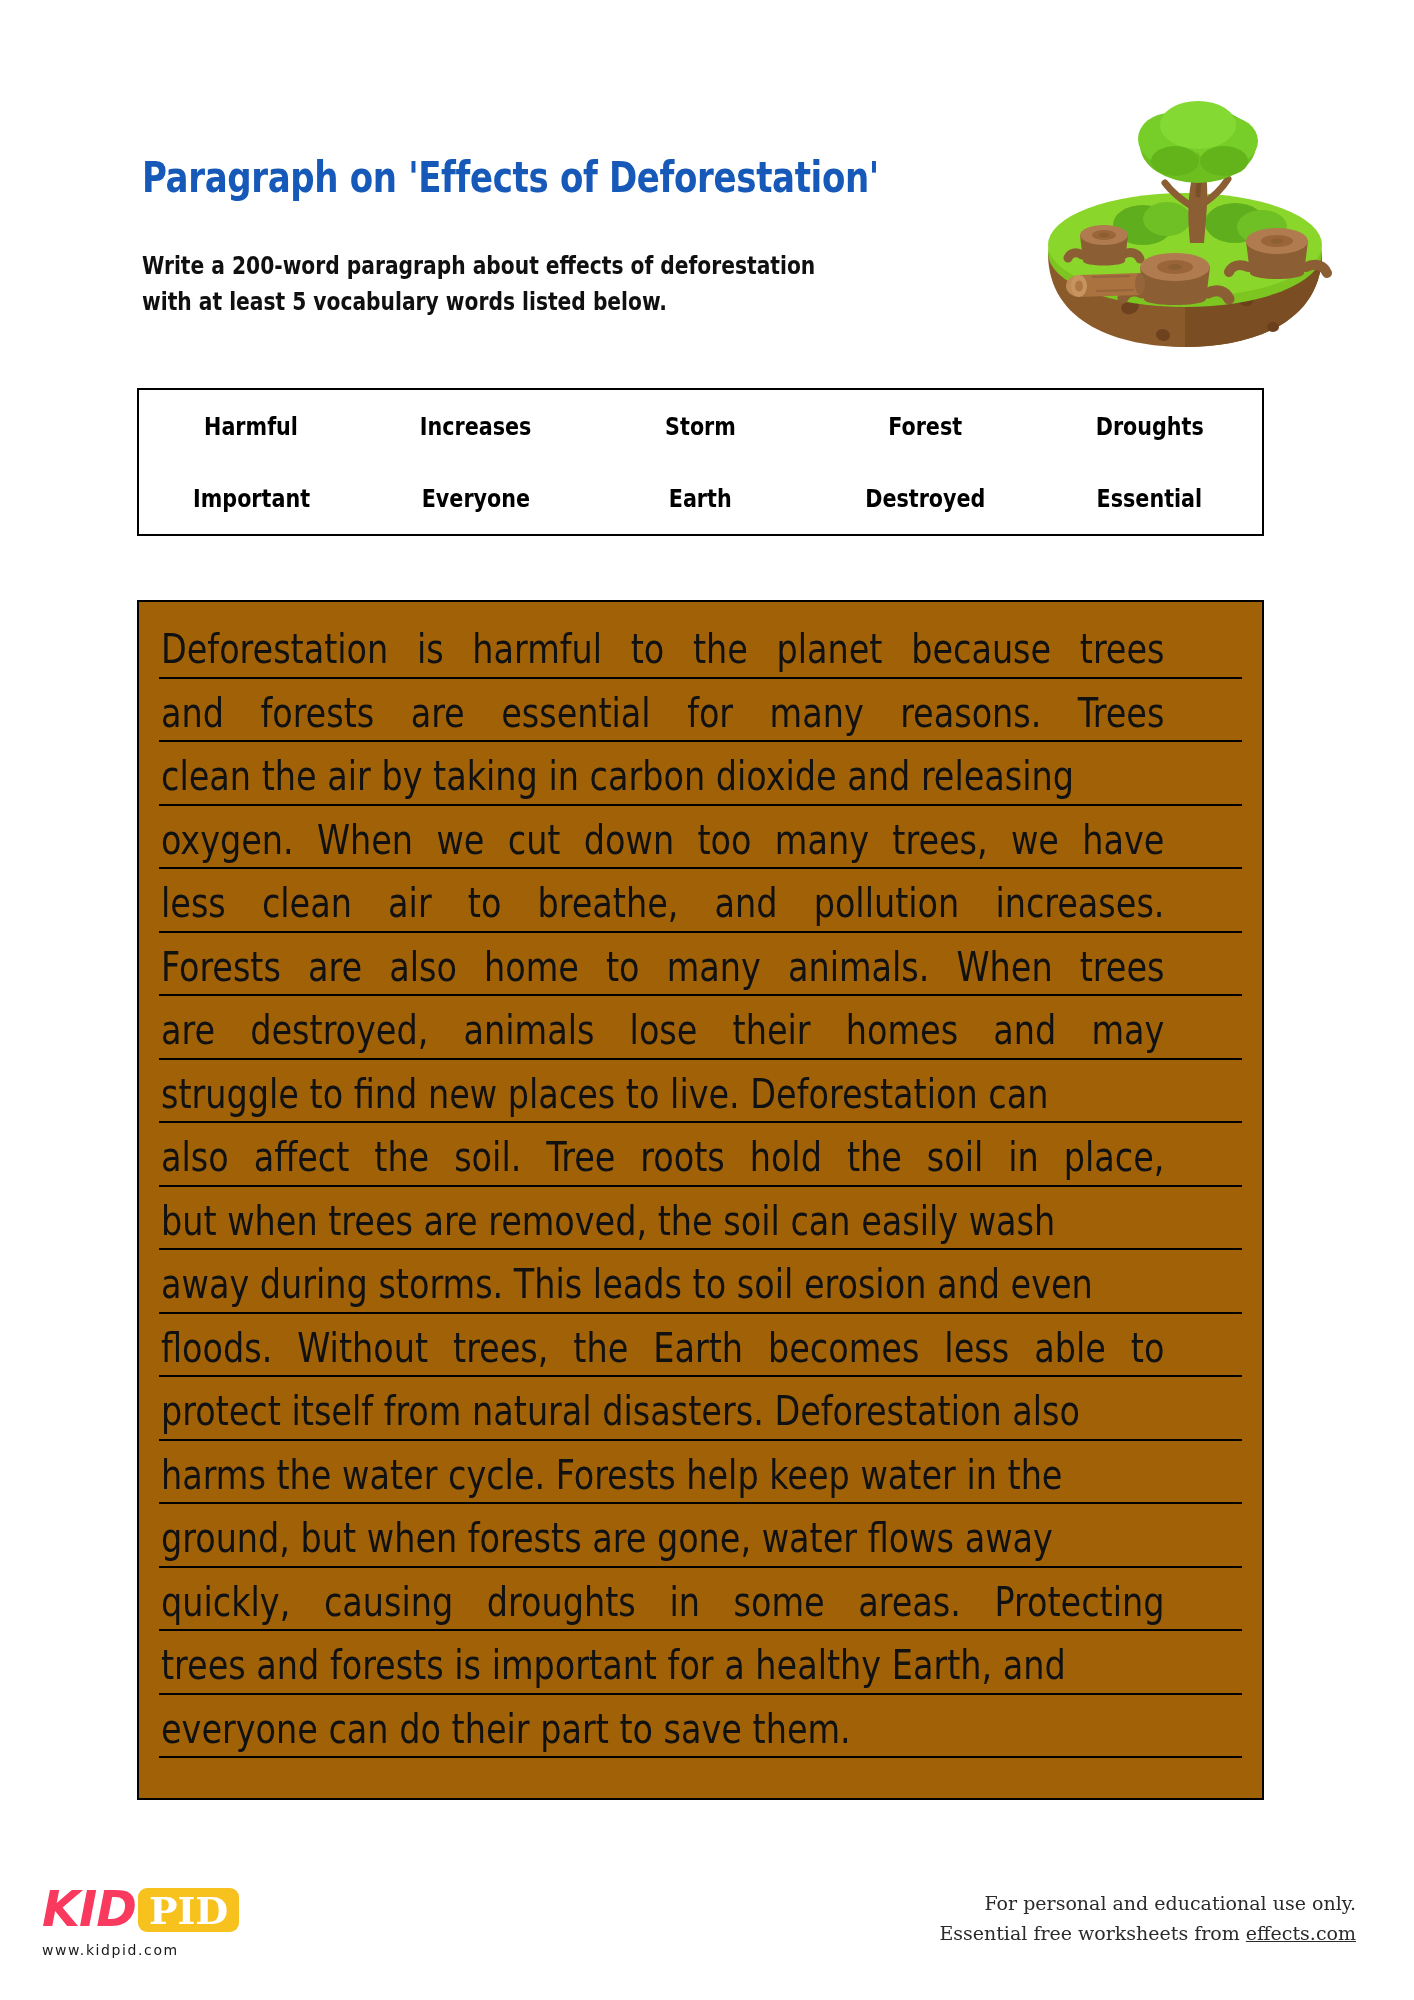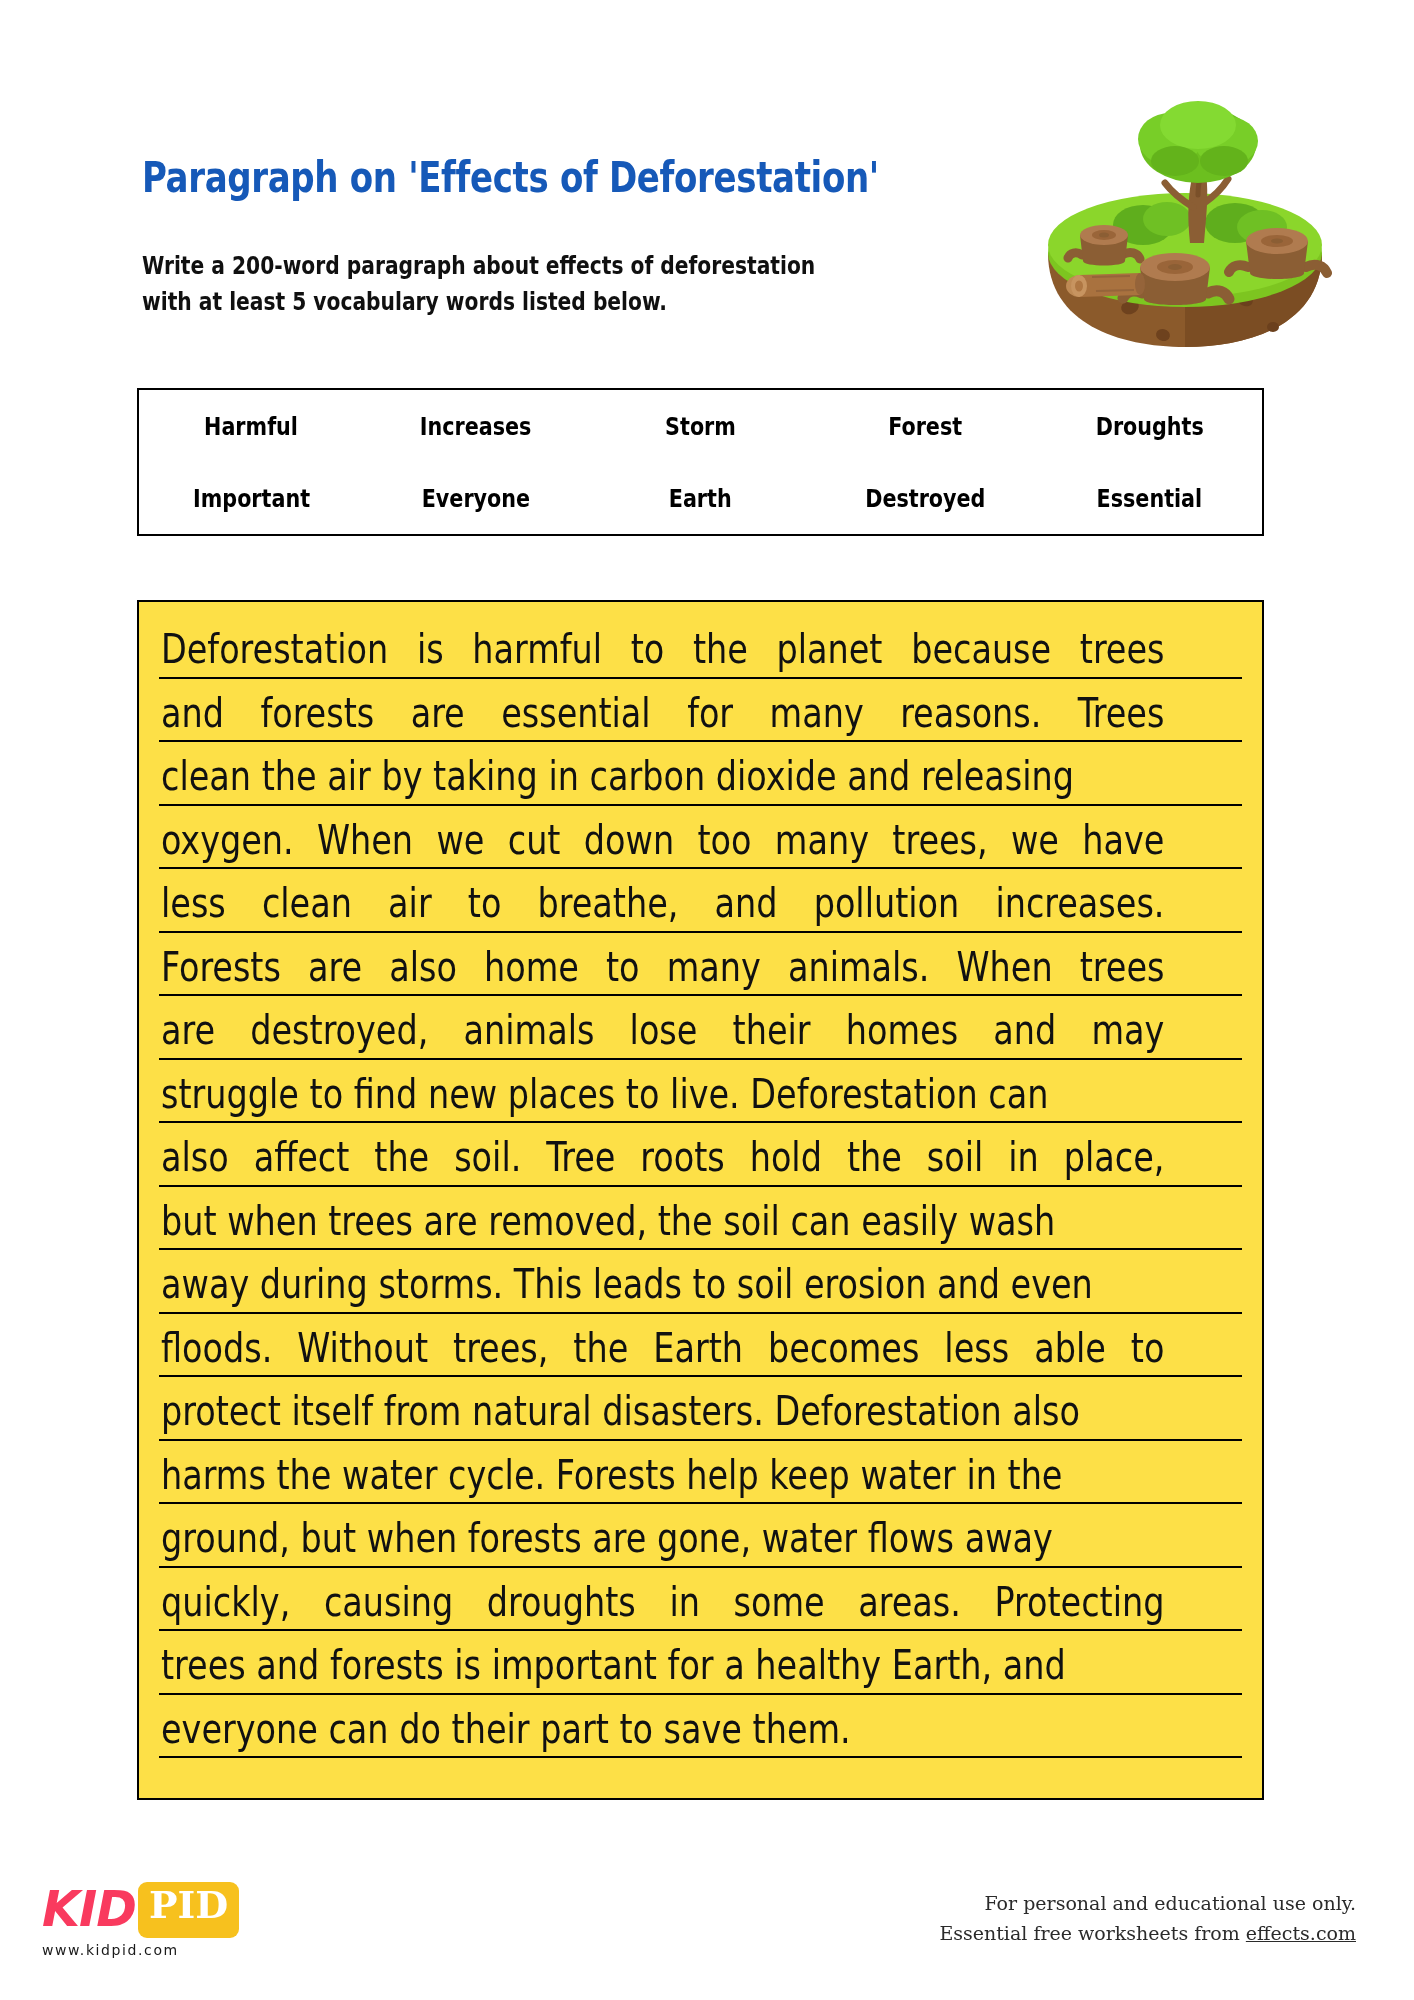--- a/index.html
+++ b/index.html
@@ -67,21 +67,21 @@
     transform:scaleX(0.92);
     white-space:nowrap;
   }
 
   
   #writing-box {
     position:absolute;
     left:137px; top:600px;
     width:1127px; height:1200px;
     border:2.5px solid #000;
-    background:#fde047;
+    background:#a16207;
     padding:22px 16px 10px 16px;
   }
   .line-wrap { position:relative; height:63.5px; }
   .line-text {
     position:absolute;
     left:6px; right:6px;
     top:2px;
     font-family:"Liberation Sans Narrow","DejaVu Sans Condensed","Liberation Sans", sans-serif;
     font-weight:400;
     font-size:40px;
@@ -110,21 +110,21 @@
   #logo-kid {
     font-family:"DejaVu Sans","Liberation Sans", sans-serif;
     font-weight:bold; font-size:49px;
     color:#F93A5E; letter-spacing:-1px;
     line-height:52px;
     font-style:italic;
   }
   #logo-pid-box {
     background:#F7C11E;
     border-radius:9px;
-    padding:2px 11px 12px 11px;
+    padding:2px 11px 0 11px;
     margin-left:2px;
     display:flex; align-items:center;
   }
   #logo-pid {
     font-family:"DejaVu Serif","Liberation Serif", serif;
     font-weight:bold; font-size:38px;
     color:#ffffff; letter-spacing:0px;
     line-height:42px;
   }
   #logo-url {

